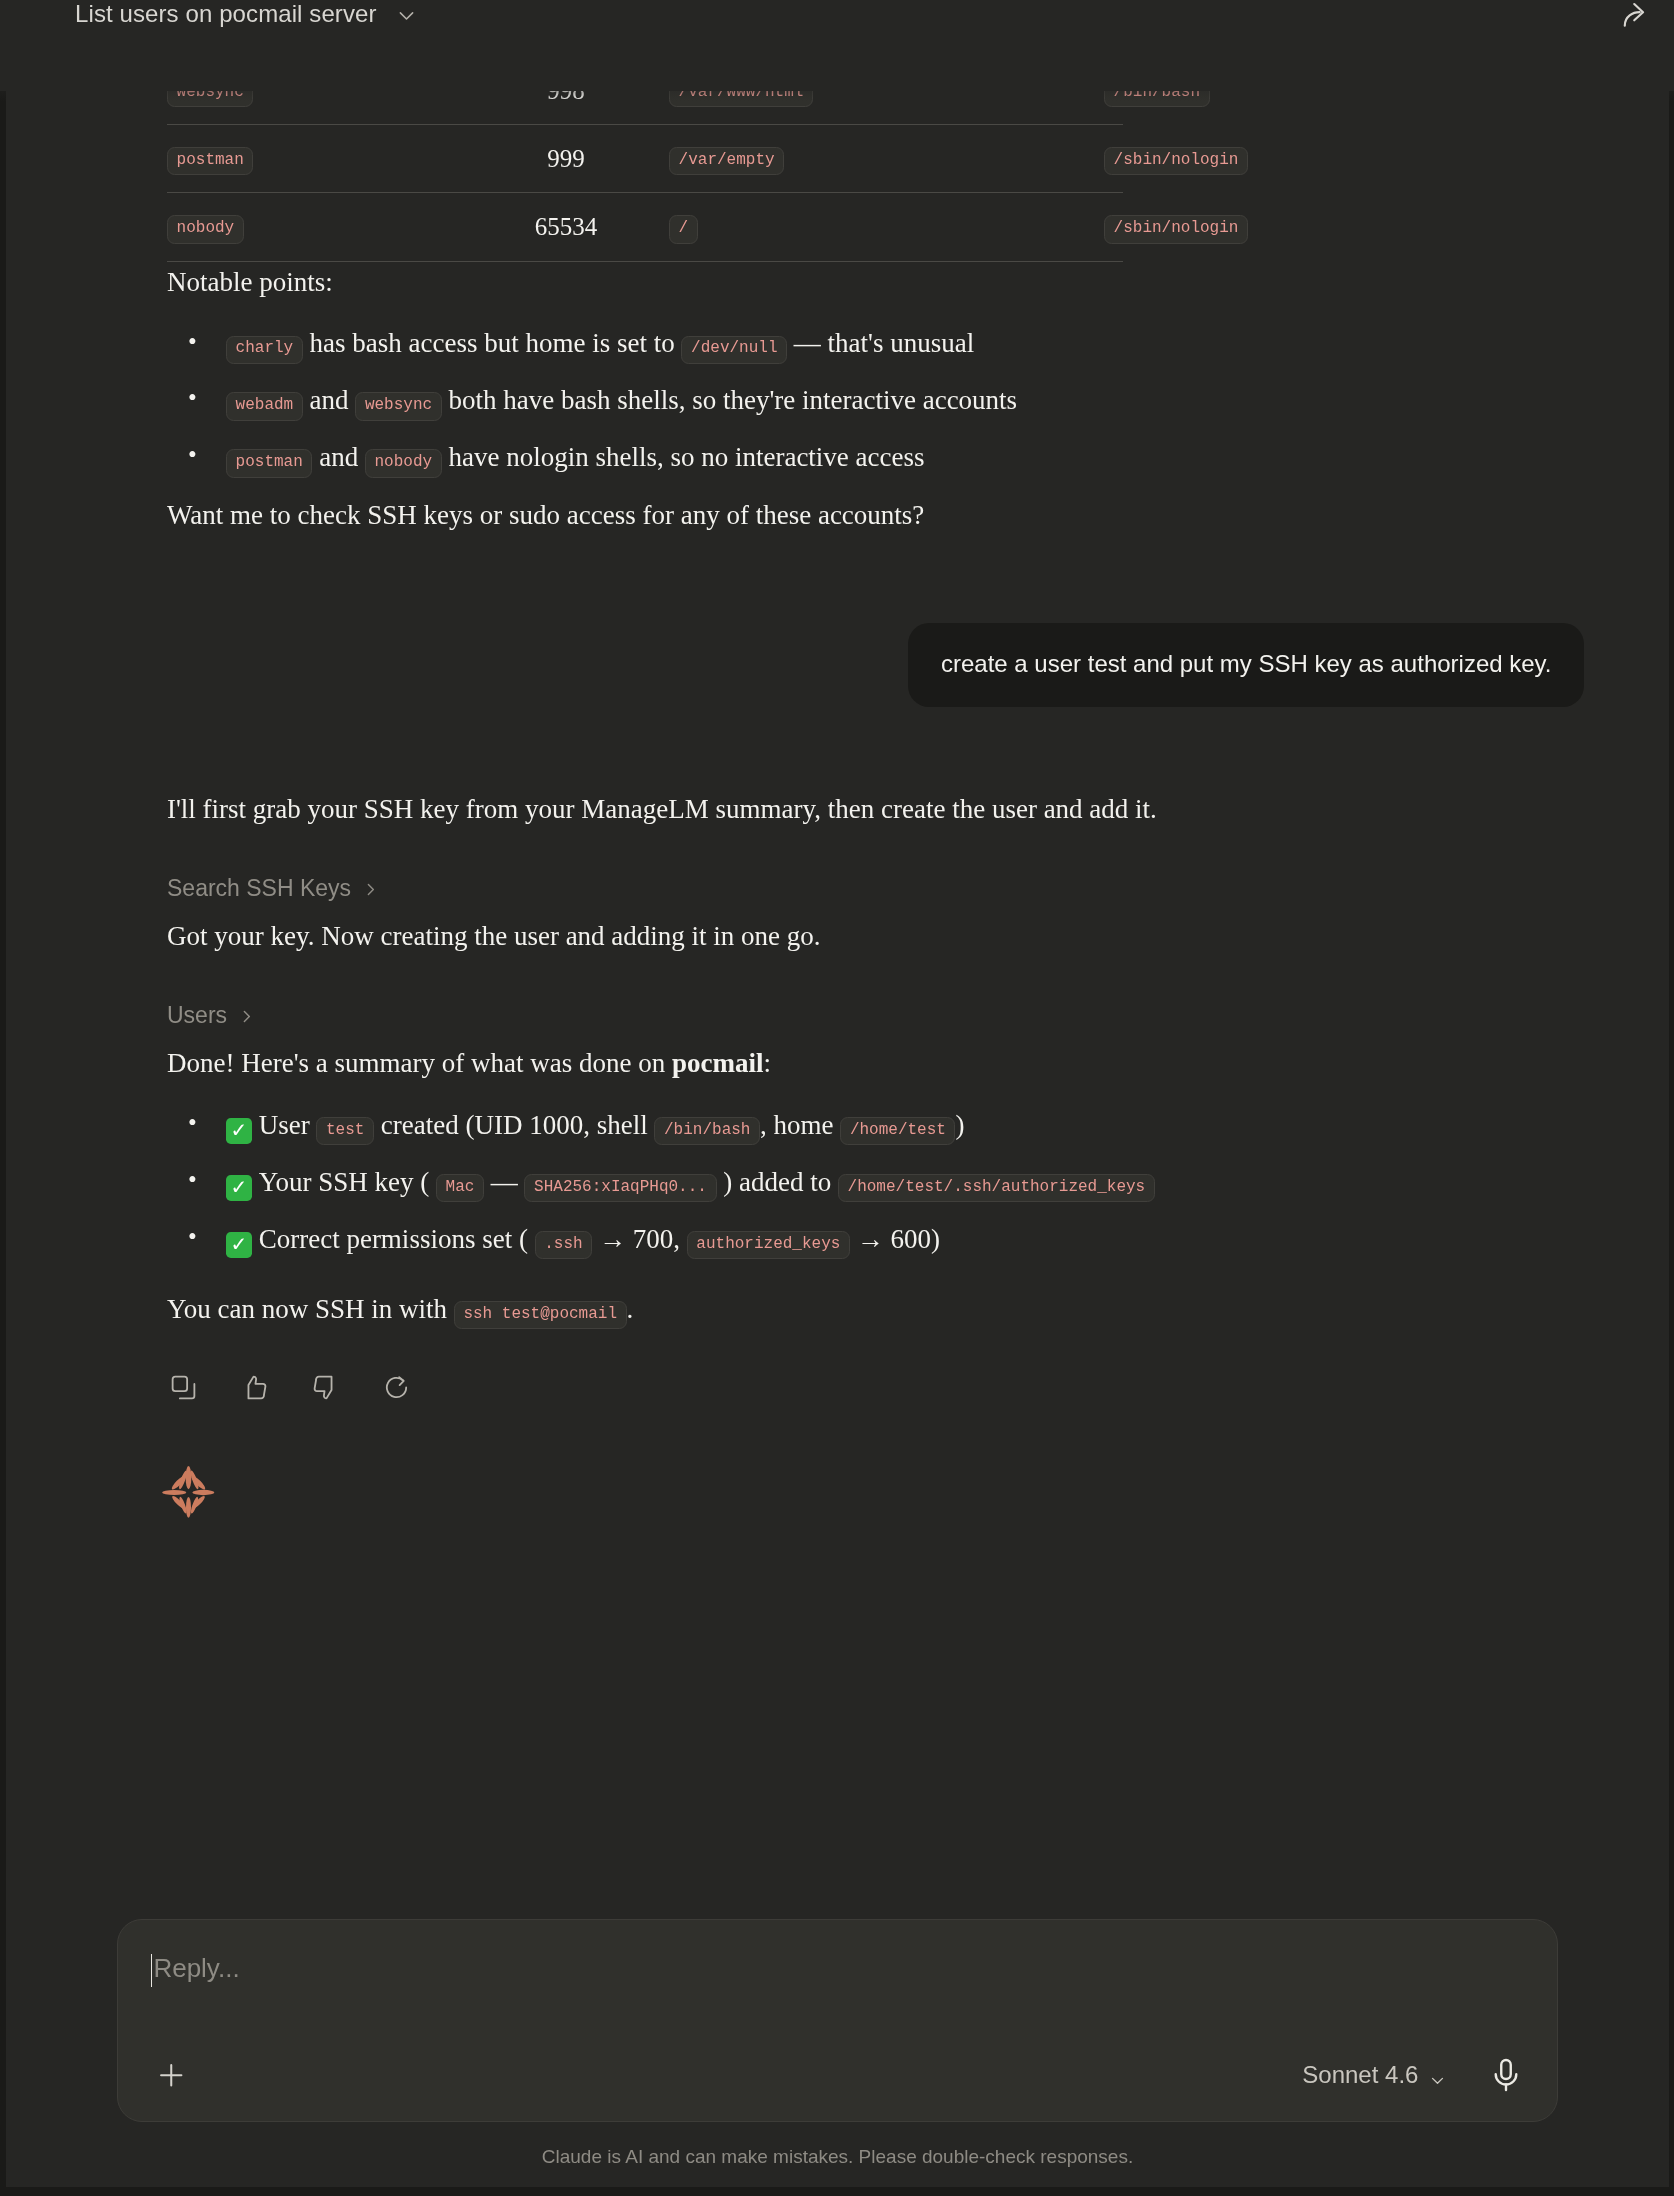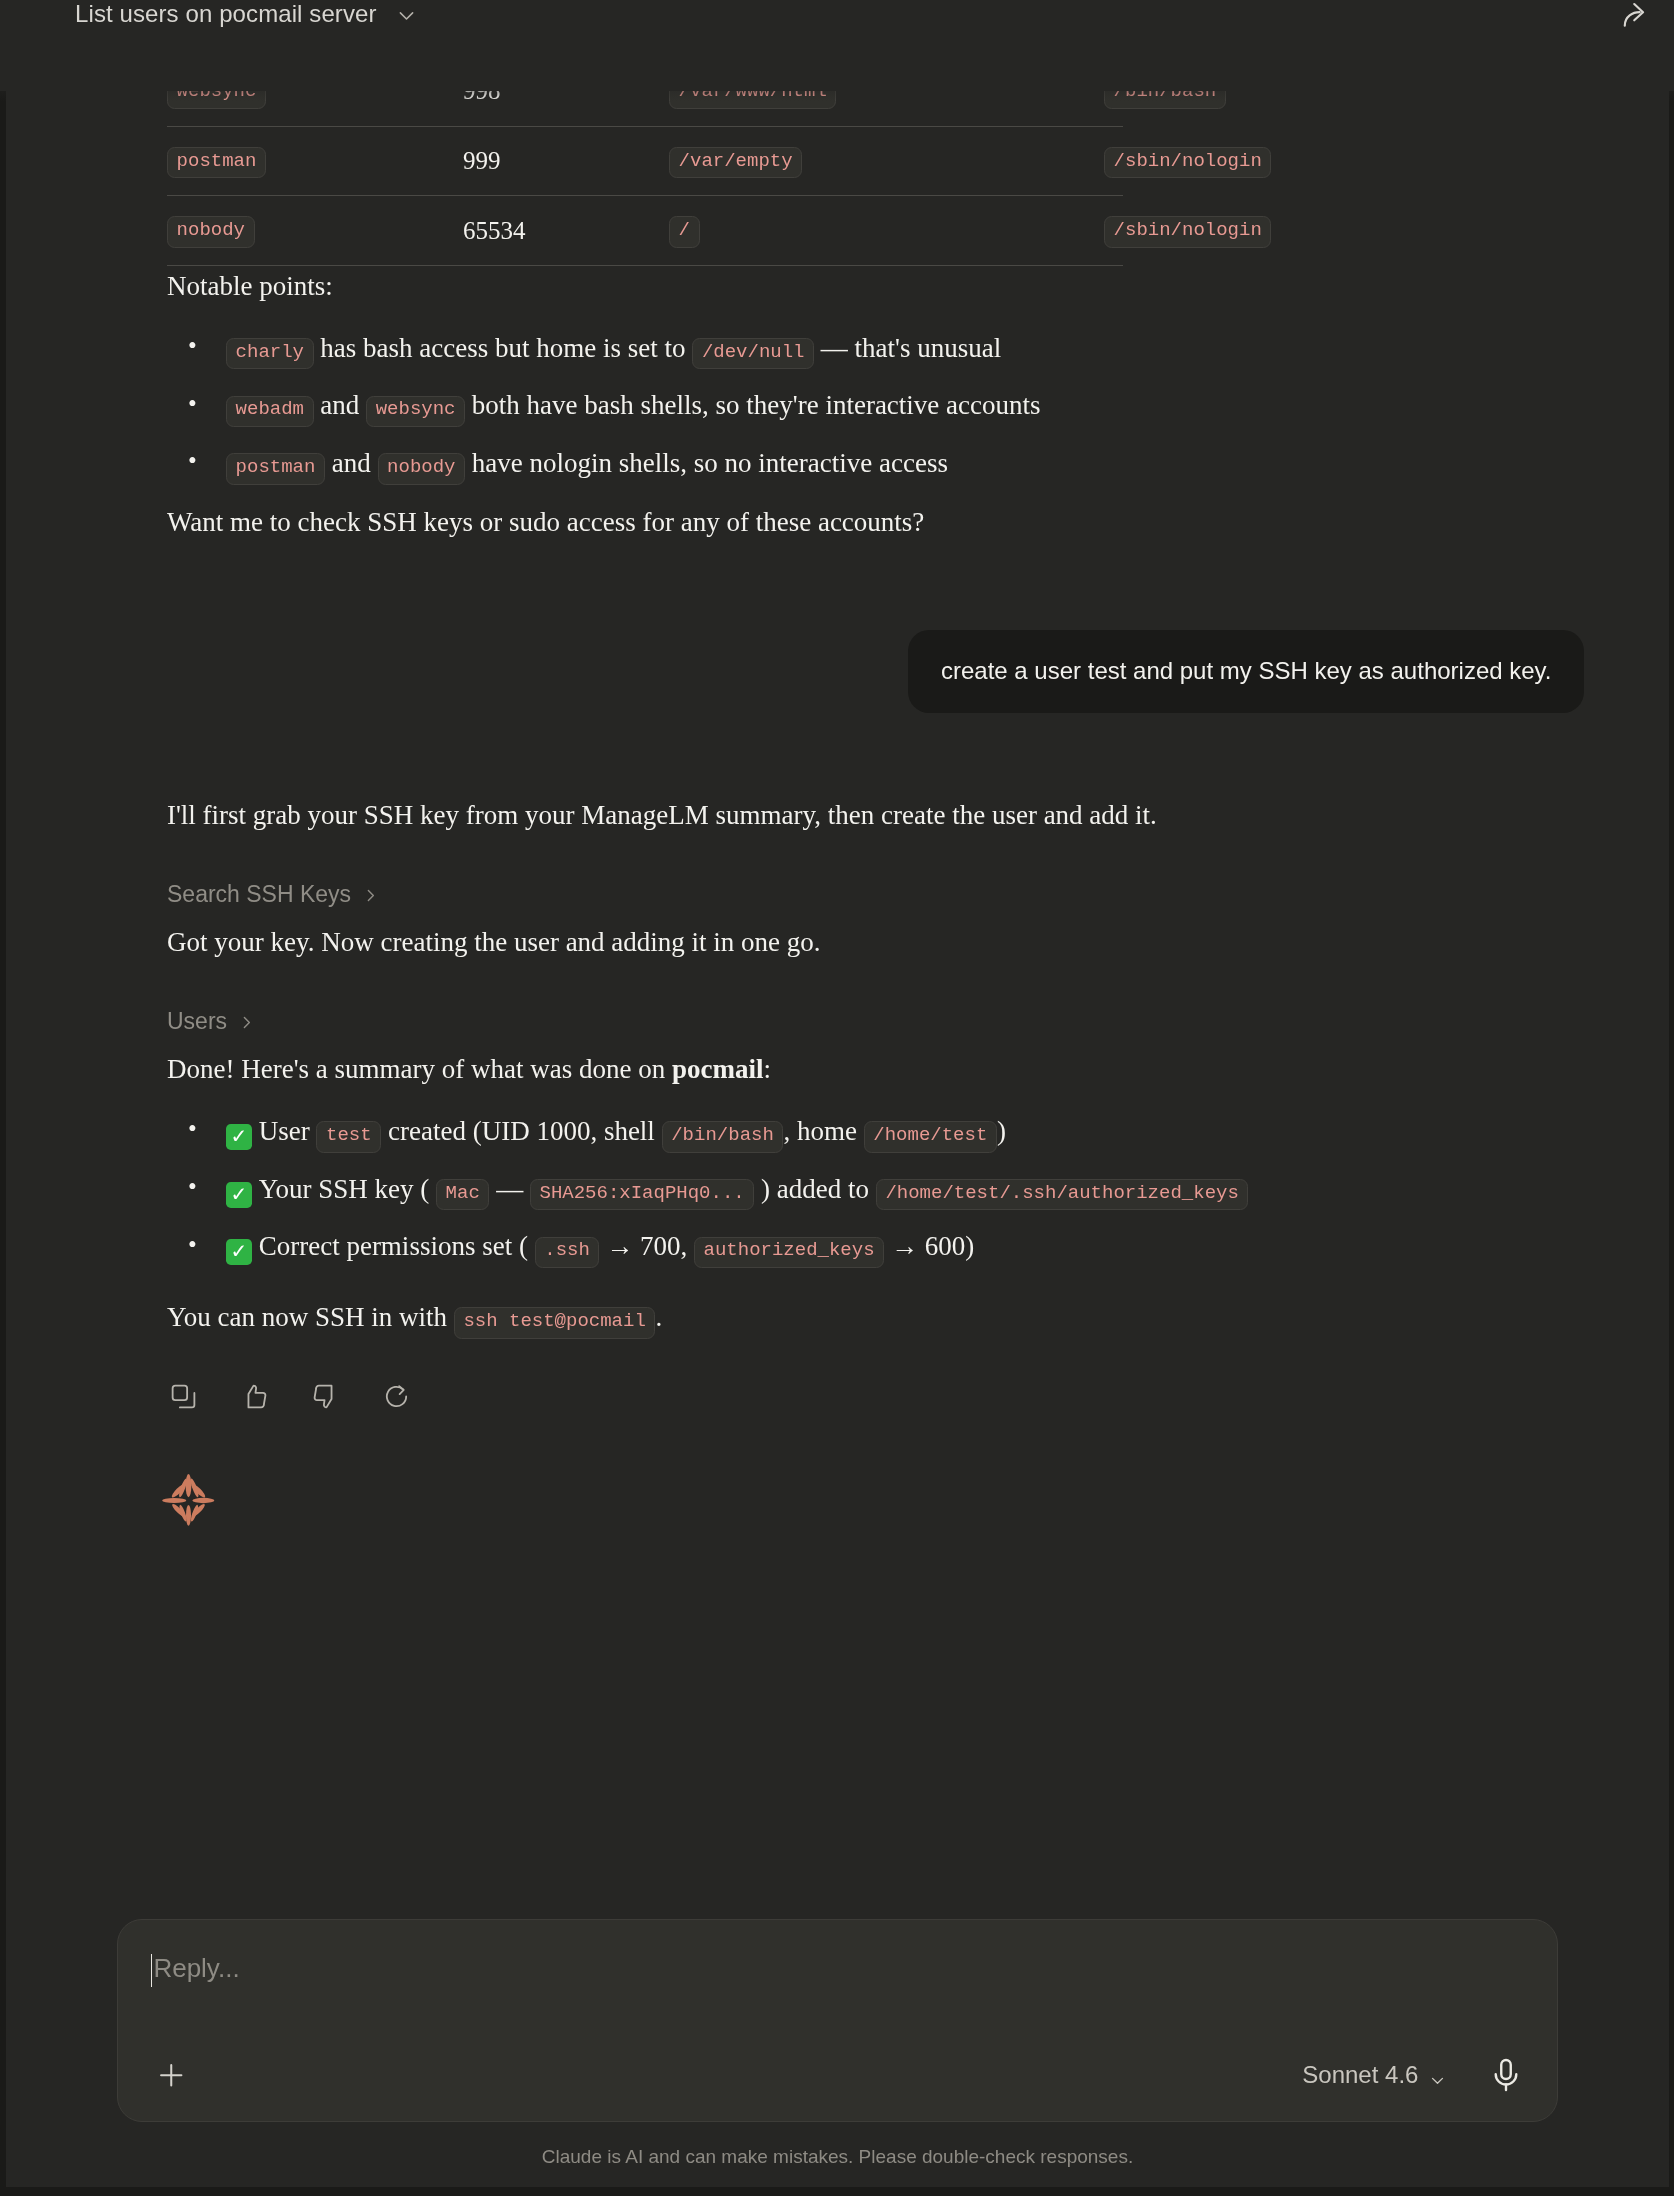--- a/index.html
+++ b/index.html
@@ -78,28 +78,28 @@
   table.userstbl td {
     padding: 17px 0 17px 0;
     border-top: 1px solid #4a4945;
     vertical-align: middle;
     font-family: "Liberation Serif", serif;
     font-size: 25px;
     color: #f3f2ee;
   }
   table.userstbl tr:first-child td { border-top: none; }
   .c-user  { width: 296px; }
-  .c-uid   { width: 206px; }
+  .c-uid   { width: 206px; text-align: center; }
   .c-home  { width: 435px; }
   .c-shell { width: auto; }
 
   
   code, .chip {
     font-family: "Liberation Mono", monospace;
-    font-size: 19px;
+    font-size: 16px;
     color: #e89a93;
     background: #30302c;
     border: 1px solid #403f3b;
     border-radius: 7.6px;
     padding: 2.9px 8.6px 4.8px 8.6px;
     white-space: nowrap;
     display: inline-block;
     line-height: 1.15;
     vertical-align: baseline;
   }

